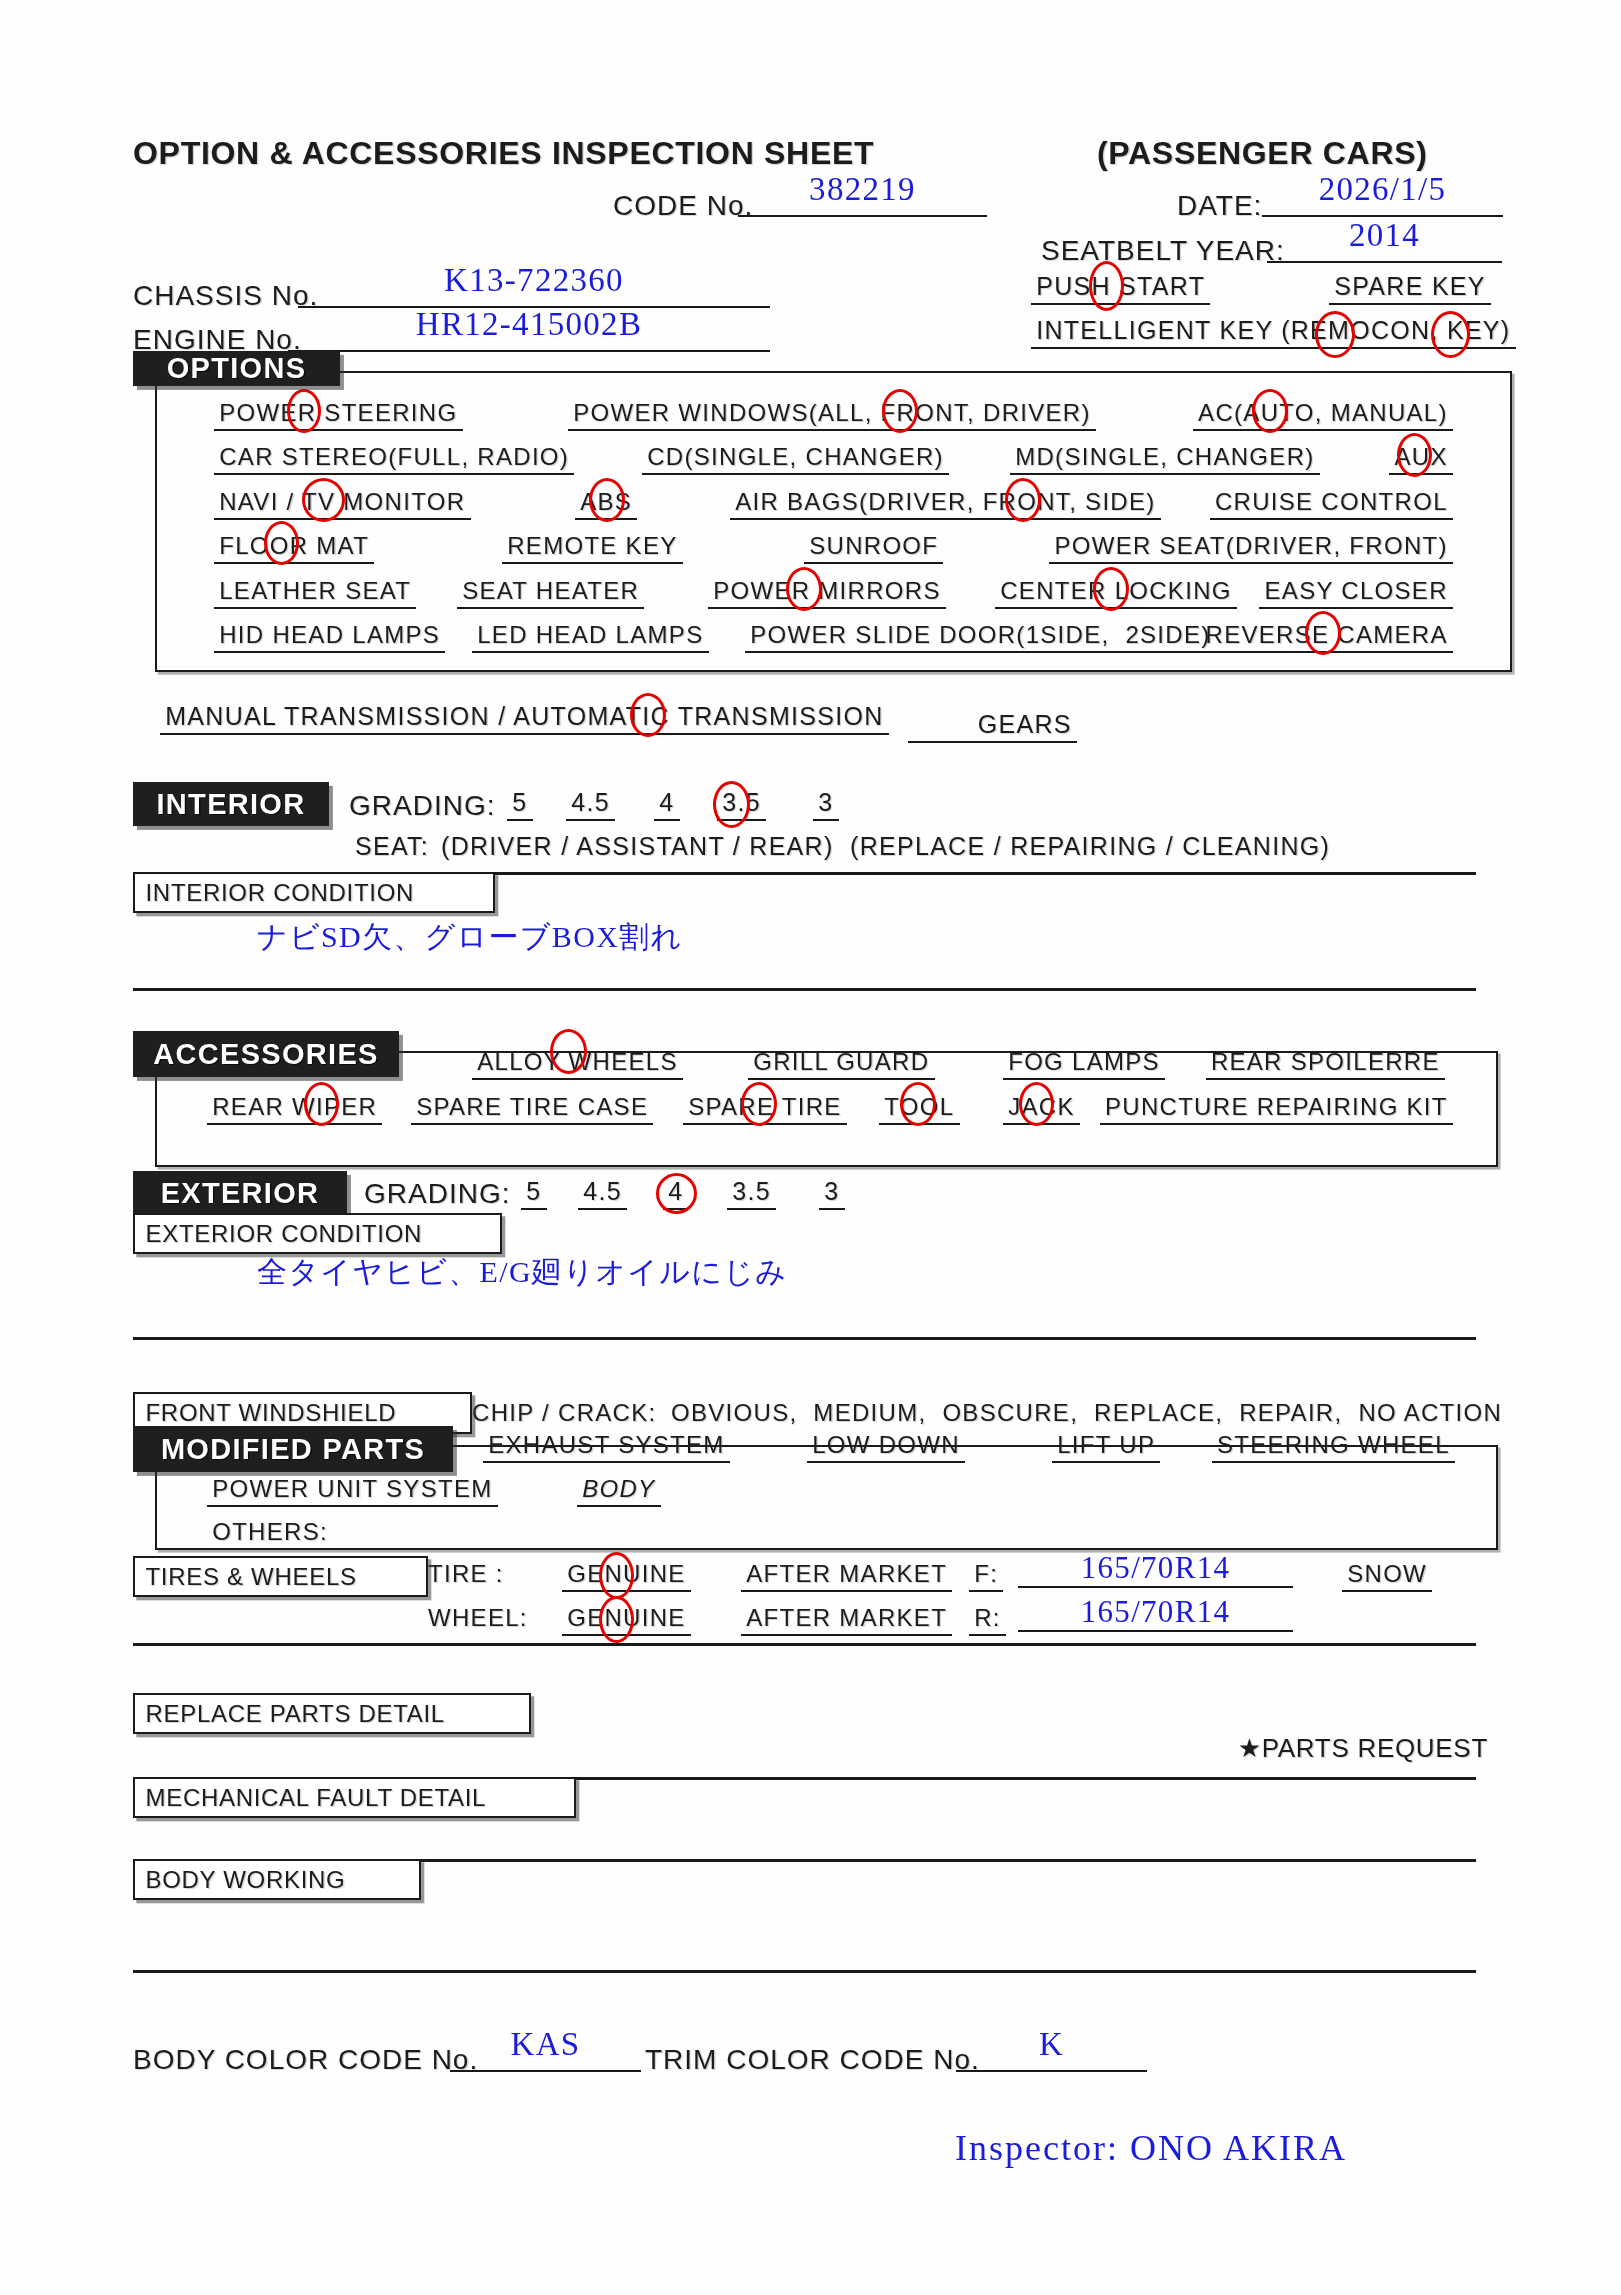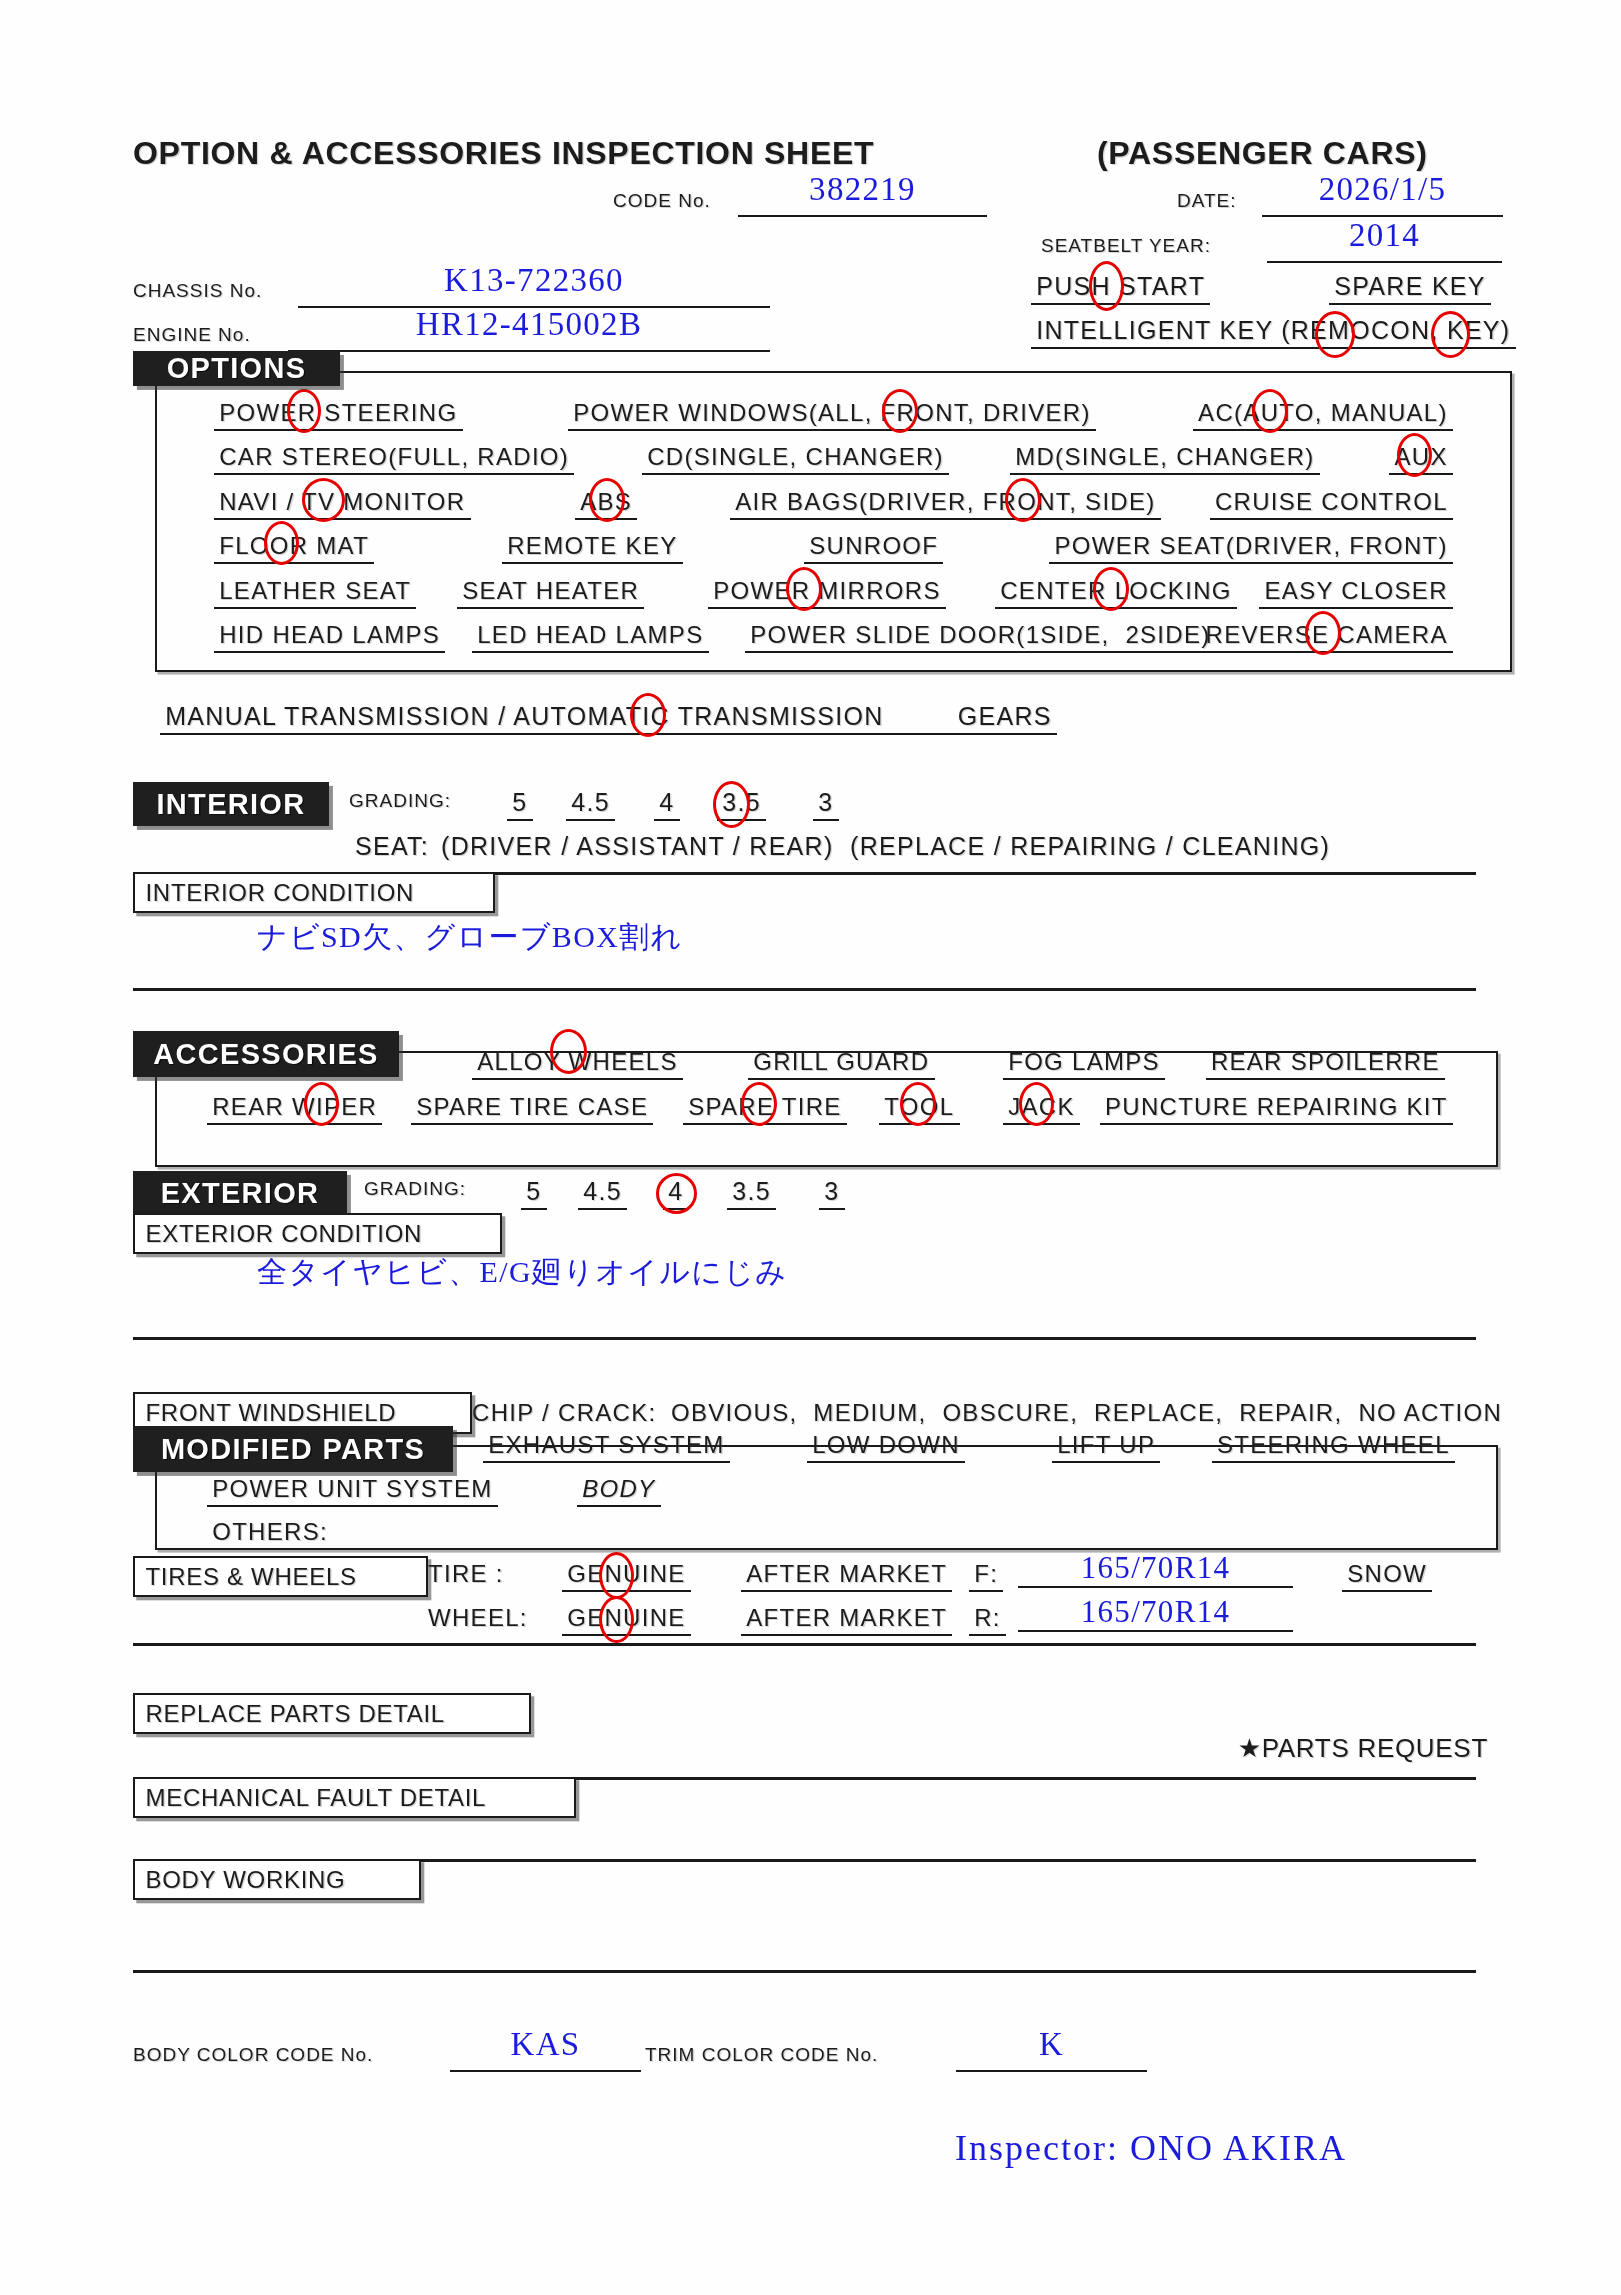--- a/index.html
+++ b/index.html
@@ -3,21 +3,21 @@
 <meta charset="utf-8">
 <style>
   :root{ --blue:#1b1bdc; --red:#e60000; --ink:#1c1c1c; }
   html,body{margin:0;padding:0;background:#ffffff;}
   .page{
     position:relative; width:1622px; height:2295px; background:#fefefe;
     font-family:"Liberation Sans", sans-serif; color:var(--ink);
     text-shadow:1.3px 1.3px 0 rgba(90,90,90,.25); overflow:hidden;
   }
   .title{position:absolute; font-size:32px; font-weight:bold; letter-spacing:0.7px; white-space:pre;}
-  .lbl{position:absolute; font-size:19px; letter-spacing:1px; white-space:pre;}
+  .lbl{position:absolute; font-size:28px; letter-spacing:1px; white-space:pre;}
   .ufld{position:absolute; border-bottom:2.6px solid #191919; text-align:center; line-height:37px;}
   .bval{font-family:"Liberation Serif", serif; color:var(--blue); font-size:33px; text-shadow:none; letter-spacing:1.3px; white-space:pre;}
   .note{position:absolute; font-family:"Liberation Serif", serif; color:var(--blue); font-size:30px; letter-spacing:1.3px; text-shadow:none; white-space:pre;}
   .hbox{
     position:absolute; background:#1f1f1f; color:#ffffff; font-weight:bold;
     display:flex; align-items:center; justify-content:center;
     box-shadow:3.9px 3.9px 0 rgba(50,50,50,.55); z-index:4; letter-spacing:1.3px; font-size:29px;
     text-shadow:1.3px 1.3px 0 rgba(0,0,0,.6);
   }
   .wbox{
@@ -116,21 +116,21 @@
         <span class="it u" style="left: 214px;"><span class="t">HID HEAD LAMPS</span></span>
         <span class="it u" style="left: 472px;"><span class="t">LED HEAD LAMPS</span></span>
         <span class="it u" style="left: 745px;"><span class="t">POWER SLIDE DOOR(1SIDE,  2SIDE)</span></span>
         <span class="it u" style="right: 169px;"><span class="t">REVERSE CAMERA</span><i class="circ" style="left: 105px; top: -7.8px; width: 30px; height: 38px;"></i></span>
       </div>
     </div>
 
   <div class="layer fs38">
       <div class="row" style="top: 701px;">
         <span class="it u" style="left: 160px;"><span class="t">MANUAL TRANSMISSION / AUTOMATIC TRANSMISSION</span><i class="circ" style="left: 470px; top: -7.8px; width: 30px; height: 38px;"></i></span>
-        <span class="it u" style="left: 888px; width: 169px; box-sizing: border-box; text-align: right;"><span class="t">GEARS</span></span>
+        <span class="it u" style="left: 908px; width: 169px; box-sizing: border-box; text-align: right; margin-top: 8px;"><span class="t">GEARS</span></span>
       </div>
     </div>
 
   <div class="hbox" style="left:133px; top:782px; width:196px; height:44px;">
       <span>INTERIOR</span>
     </div>
   <div class="lbl" style="left:349px; top:790px;">GRADING:</div>
   <div class="layer fs38">
       <div class="row" style="top: 787px;">
         <span class="it u" style="left: 507px;"><span class="t">5</span></span>

